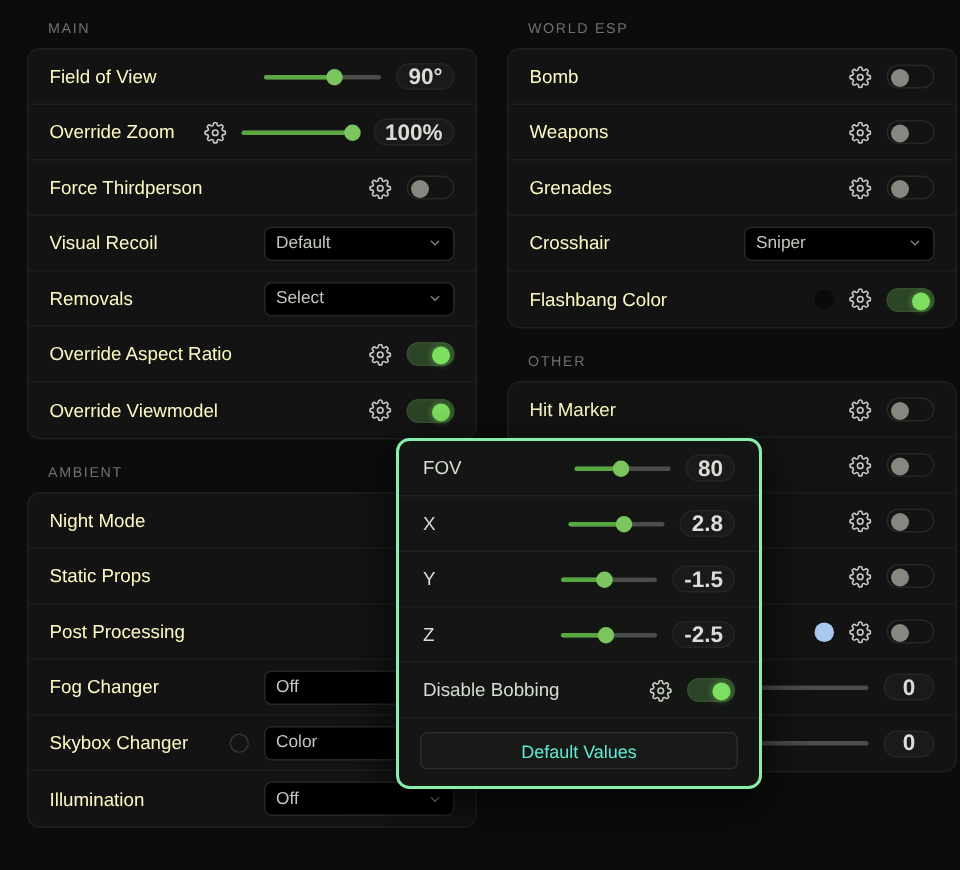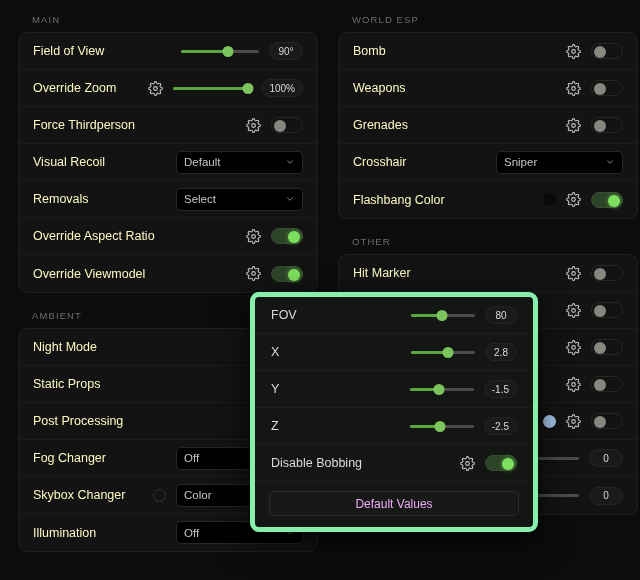--- a/index.html
+++ b/index.html
@@ -144,22 +144,22 @@
   }
 
   .value-box {
     min-width: 34px;
     height: 18px;
     padding: 0 7px;
     border-radius: 9px;
     background: #191a19;
     border: 1px solid #242624;
     color: #d9ddd6;
-    font-size: 10px;
-    font-weight: 400;
+    font-size: 15px;
+    font-weight: 700;
     display: flex;
     align-items: center;
     justify-content: center;
     flex: 0 0 auto;
     text-align: right;
   }
 
   
   .dropdown {
     width: 127px;
@@ -194,45 +194,45 @@
     flex: 0 0 auto;
   }
   .swatch.outline {
     background: transparent;
     border: 1px solid #33362f;
   }
 
   
   #popup {
     position: absolute;
-    left: 250px;
+    left: 264px;
     top: 292px;
-    width: 288px;
+    width: 244px;
     background: #141614;
-    border: 5px solid #86efac;
+    border: 2px solid #86efac;
     border-radius: 9px;
     box-shadow: 0 10px 32px rgba(0,0,0,0.78);
     z-index: 40;
     overflow: hidden;
   }
   #popup .row { height: 37px; padding: 0 16px; border-bottom: 1px solid #1e201e; }
   #popup .row-label { font-size: 12.5px; color: #d8dcd6; }
   #popup .slider { width: 64px; }
   #popup .value-box { min-width: 32px; }
 
   .popup-footer {
     padding: 9px 14px 11px 14px;
   }
   .default-btn {
     width: 100%;
     height: 25px;
     border-radius: 5px;
     background: #171917;
     border: 1px solid #2b2d2b;
-    color: #f0abfc;
+    color: #5eead4;
     font-size: 12px;
     font-family: "Liberation Sans", sans-serif;
     display: flex;
     align-items: center;
     justify-content: center;
     cursor: pointer;
   }
 </style>
 </head>
 <body>

